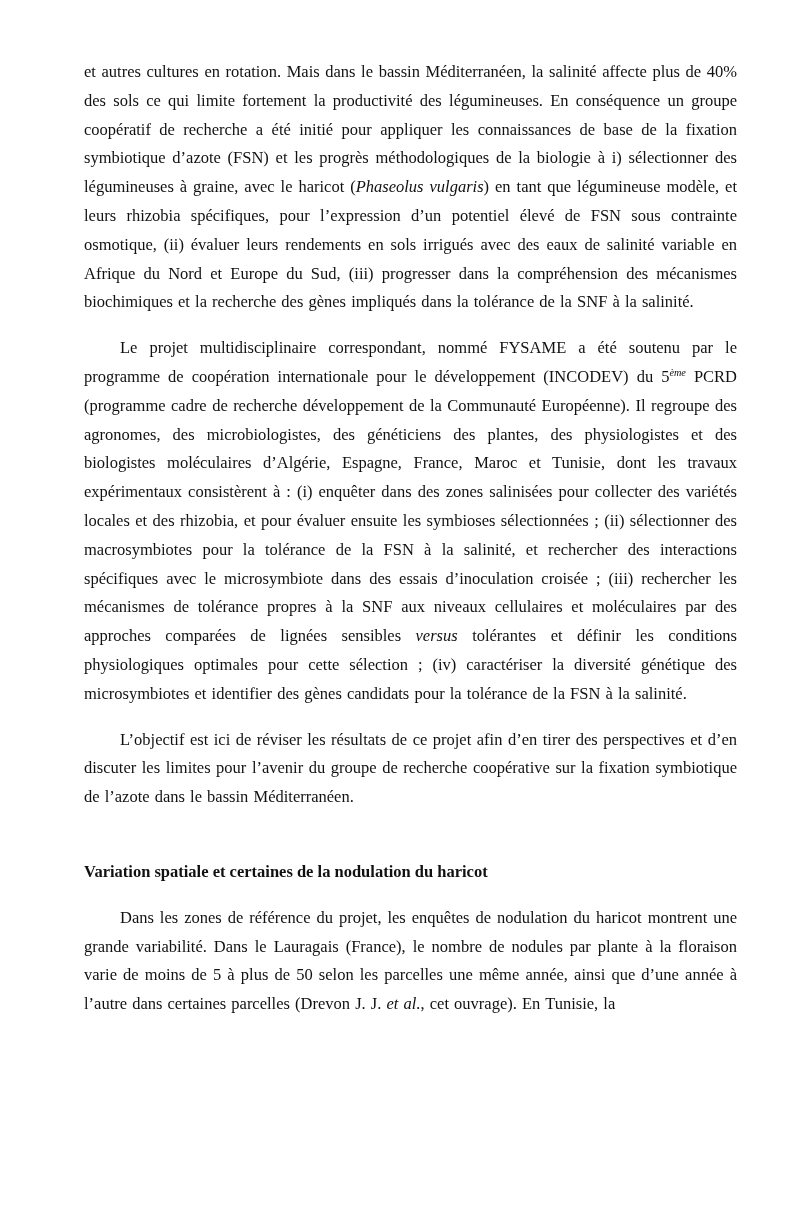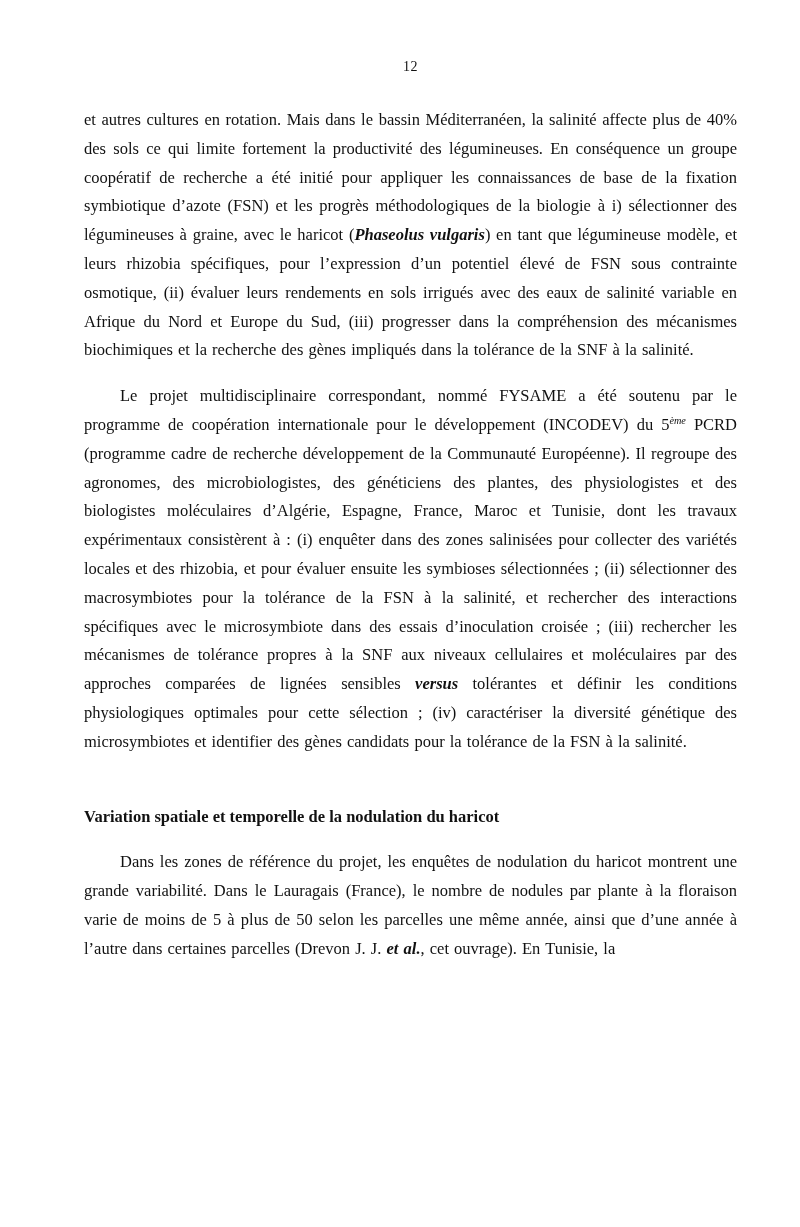--- a/index.html
+++ b/index.html
@@ -40,32 +40,32 @@
   }
   .doc-body p.para.indent {
     text-indent: 36px;
   }
   .doc-body h2.section-heading {
     font-size: 16.5px;
     line-height: 28.8px;
     font-weight: bold;
     margin: 46px 0 2px 0;
   }
-  .italic { font-style: italic; font-weight: bold; }
+  .italic { font-style: italic; }
   .sup {
     vertical-align: super;
     font-size: 0.62em;
     line-height: 0;
     font-style: italic;
   }
 </style>
 </head>
 <body>
 
 <div class="page">
-  <div class="page-number">12</div>
   <div class="doc-body">
       <p class="para"><span>et autres cultures en rotation. Mais dans le bassin Méditerranéen, la salinité affecte plus de 40% des sols ce qui limite fortement la productivité des légumineuses. En conséquence un groupe coopératif de recherche a été initié pour appliquer les connaissances de base de la fixation symbiotique d’azote (FSN) et les progrès méthodologiques de la biologie à i) sélectionner des légumineuses à graine, avec le haricot (</span><span class="italic">Phaseolus vulgaris</span><span>) en tant que légumineuse modèle, et leurs rhizobia spécifiques, pour l’expression d’un potentiel élevé de FSN sous contrainte osmotique, (ii) évaluer leurs rendements en sols irrigués avec des eaux de salinité variable en Afrique du Nord et Europe du Sud, (iii) progresser dans la compréhension des mécanismes biochimiques et la recherche des gènes impliqués dans la tolérance de la SNF à la salinité.</span></p>
       <p class="para indent"><span>Le projet multidisciplinaire correspondant, nommé FYSAME a été soutenu par le programme de coopération internationale pour le développement (INCODEV) du 5</span><span class="sup">ème</span><span> PCRD (programme cadre de recherche développement de la Communauté Européenne). Il regroupe des agronomes, des microbiologistes, des généticiens des plantes, des physiologistes et des biologistes moléculaires d’Algérie, Espagne, France, Maroc et Tunisie, dont les travaux expérimentaux consistèrent à : (i) enquêter dans des zones salinisées pour collecter des variétés locales et des rhizobia, et pour évaluer ensuite les symbioses sélectionnées ; (ii) sélectionner des macrosymbiotes pour la tolérance de la FSN à la salinité, et rechercher des interactions spécifiques avec le microsymbiote dans des essais d’inoculation croisée ; (iii) rechercher les mécanismes de tolérance propres à la SNF aux niveaux cellulaires et moléculaires par des approches comparées de lignées sensibles </span><span class="italic">versus</span><span> tolérantes et définir les conditions physiologiques optimales pour cette sélection ; (iv) caractériser la diversité génétique des microsymbiotes et identifier des gènes candidats pour la tolérance de la FSN à la salinité.</span></p>
-      <h2 class="section-heading">Variation spatiale et temporelle de la nodulation du haricot</h2>
+      <p class="para indent"><span>L’objectif est ici de réviser les résultats de ce projet afin d’en tirer des perspectives et d’en discuter les limites pour l’avenir du groupe de recherche coopérative sur la fixation symbiotique de l’azote dans le bassin Méditerranéen.</span></p>
+      <h2 class="section-heading">Variation spatiale et certaines de la nodulation du haricot</h2>
       <p class="para indent"><span>Dans les zones de référence du projet, les enquêtes de nodulation du haricot montrent une grande variabilité. Dans le Lauragais (France), le nombre de nodules par plante à la floraison varie de moins de 5 à plus de 50 selon les parcelles une même année, ainsi que d’une année à l’autre dans certaines parcelles (Drevon J. J. </span><span class="italic">et al.</span><span>, cet ouvrage). En Tunisie, la</span></p>
     </div>
 </div>
 
 </body></html>

